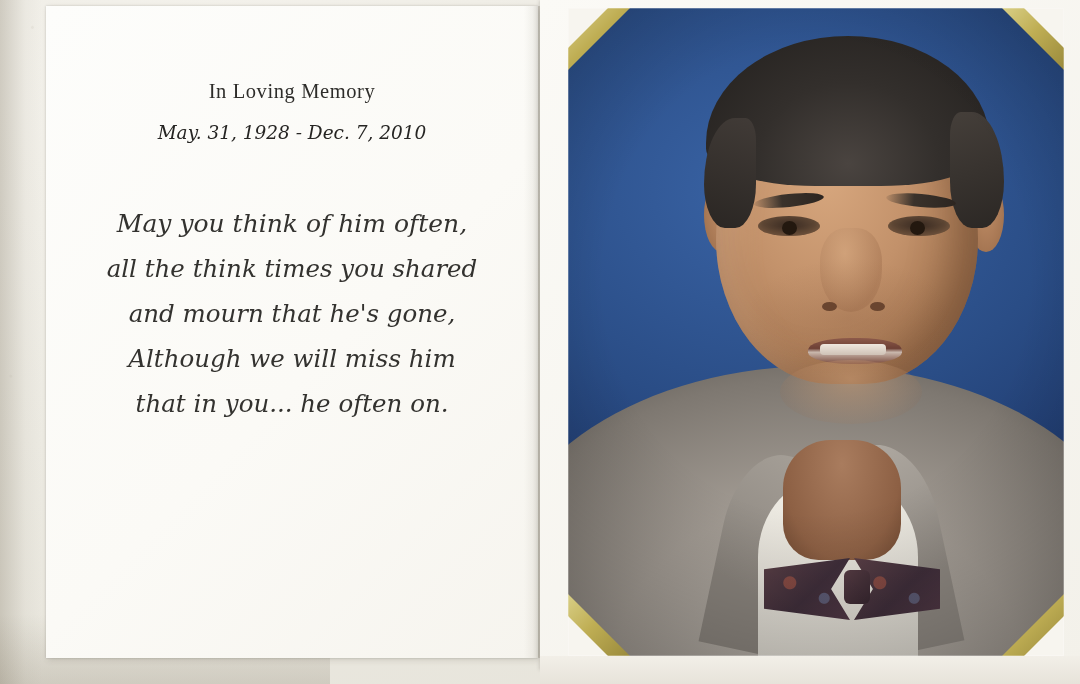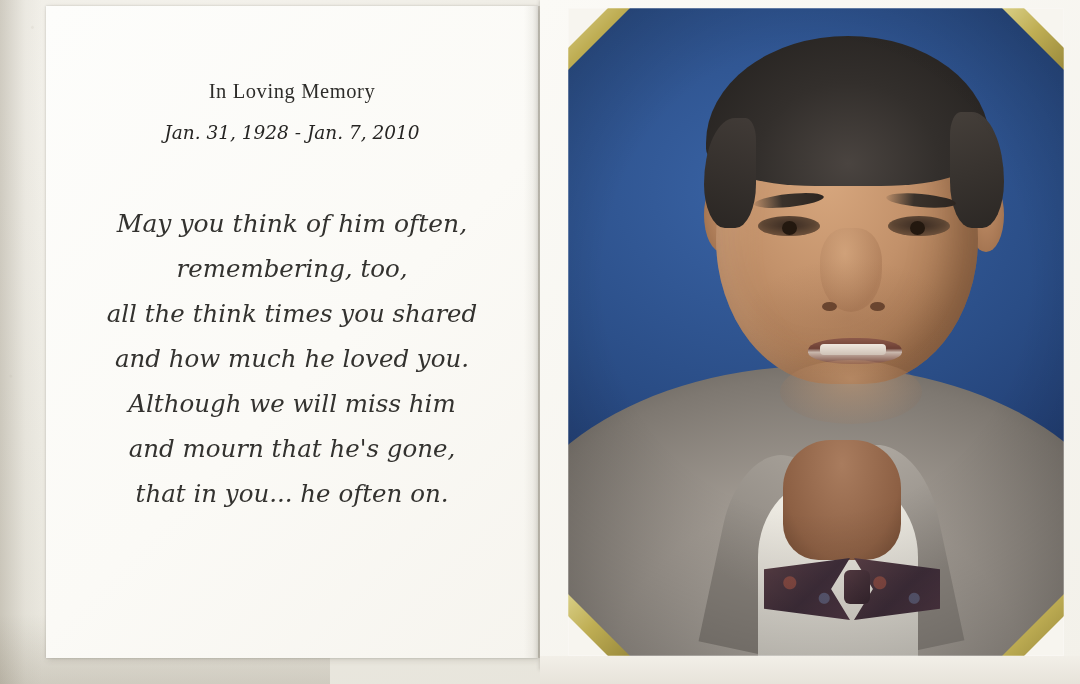--- a/index.html
+++ b/index.html
@@ -351,29 +351,27 @@
 <div id="page">
 
   <div class="scan-bg"></div>
   <div class="scan-noise"></div>
   <div class="edge-smudge"></div>
   <div class="edge-smudge2"></div>
 
   <div class="card-left">
     <div class="card-left-inner">
       <div class="in-loving">In Loving Memory</div>
-      <div class="dates">Jan. 31, 1928 - Jan. 7, 2010</div>
+      <div class="dates">May. 31, 1928 - Dec. 7, 2010</div>
 
       <div class="verse">
         <div class="line l1">May you think of him often,</div>
-        <div class="line">remembering, too,</div>
         <div class="line">all the think times you shared</div>
-        <div class="line">and how much he loved you.</div>
+        <div class="line">and mourn that he's gone,</div>
         <div class="line">Although we will miss him</div>
-        <div class="line">and mourn that he's gone,</div>
         <div class="line">that in you... he often on.</div>
       </div>
     </div>
     <div class="fold"></div>
   </div>
 
   <div class="card-right">
 
     <div class="photo-frame">
       <div class="backdrop"></div>

